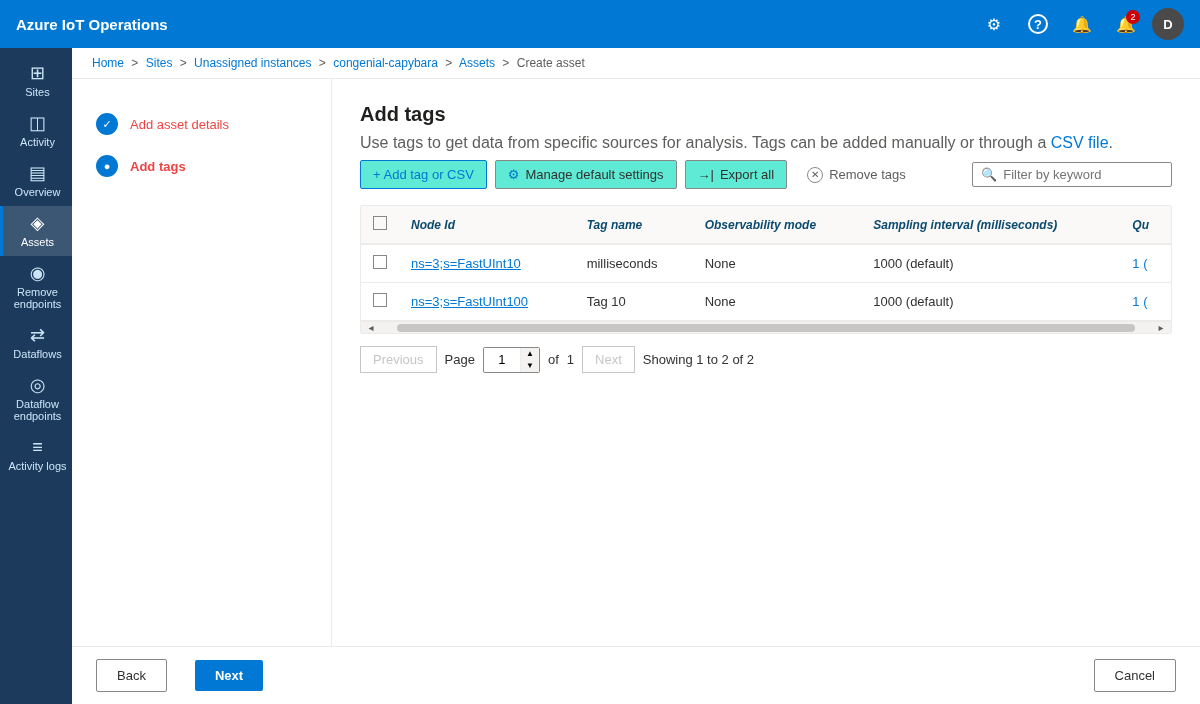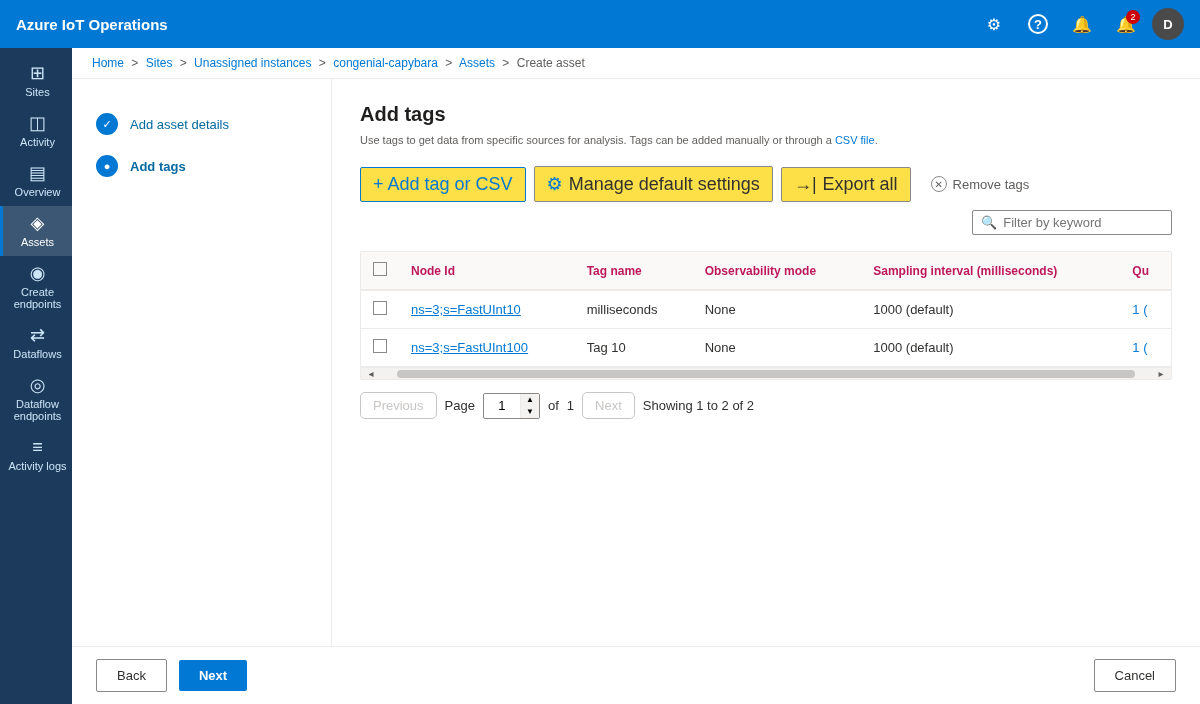--- a/index.html
+++ b/index.html
@@ -170,64 +170,64 @@
       border-color: #0078d4;
       color: white;
     }
     .step-circle.active {
       background: #0078d4;
       border-color: #0078d4;
       color: white;
     }
     .step-label {
       font-size: 13px;
-      color: #0369a1;
+      color: #ef4444;
     }
     .step-label.active { font-weight: 600; }
     .step-label.muted { color: #8a8886; }
 
     
     .main-panel {
       flex: 1;
       padding: 24px 28px;
       overflow-y: auto;
       background: white;
     }
 
     .page-title {
       font-size: 20px;
       font-weight: 600;
       color: #201f1e;
       margin-bottom: 8px;
     }
     .page-desc {
-      font-size: 11px;
+      font-size: 16px;
       color: #605e5c;
-      margin-bottom: 20px;
+      margin-bottom: 8px;
     }
     .page-desc a { color: #0078d4; text-decoration: none; }
 
     
     .toolbar {
       display: flex;
       align-items: center;
       gap: 8px;
       margin-bottom: 16px;
       flex-wrap: wrap;
     }
     .toolbar-btn {
       display: flex;
       align-items: center;
       gap: 6px;
       padding: 6px 12px;
       border: 1px solid #8a8886;
-      background: #fde047;
+      background: #5eead4;
       border-radius: 2px;
       cursor: pointer;
-      font-size: 18px;
+      font-size: 13px;
       color: #323130;
     }
     .search-input-wrap {
       margin-left: auto;
       display: flex;
       align-items: center;
       border: 1px solid #8a8886;
       border-radius: 2px;
       background: white;
       padding: 4px 8px;
@@ -266,22 +266,23 @@
     }
     thead tr {
       background: #faf9f8;
       border-bottom: 2px solid #edebe9;
     }
     thead th {
       padding: 10px 12px;
       text-align: left;
       font-size: 12px;
       font-weight: 600;
-      color: #be185d;
+      color: #0c4a6e;
       white-space: nowrap;
+      font-style: italic;
     }
     tbody tr {
       border-bottom: 1px solid #edebe9;
     }
     tbody td {
       padding: 10px 12px;
       font-size: 13px;
       color: #323130;
     }
     td.link-cell { color: #0078d4; cursor: pointer; text-decoration: underline; }
@@ -300,21 +301,21 @@
       align-items: center;
       gap: 8px;
       margin-top: 12px;
       font-size: 13px;
       color: #323130;
     }
     .page-btn {
       padding: 5px 12px;
       border: 1px solid #8a8886;
       background: white;
-      border-radius: 5px;
+      border-radius: 0;
       cursor: pointer;
       font-size: 13px;
       color: #323130;
     }
     .page-btn:disabled { color: #c8c6c4; cursor: default; border-color: #c8c6c4; }
     .page-input-wrap {
       display: flex;
       align-items: center;
       border: 1px solid #8a8886;
       border-radius: 2px;
@@ -346,21 +347,21 @@
       padding: 0;
     }
 
     
     .bottom-bar {
       background: white;
       border-top: 1px solid #edebe9;
       padding: 12px 24px;
       display: flex;
       align-items: center;
-      gap: 12px;
+      gap: 28px;
       flex-shrink: 0;
     }
     .btn-primary {
       padding: 8px 20px;
       background: #0078d4;
       color: white;
       border: none;
       border-radius: 2px;
       cursor: pointer;
       font-size: 13px;
@@ -449,21 +450,21 @@
     <div class="sidebar-item">
       <span class="sidebar-icon">▤</span>
       <span>Overview</span>
     </div>
     <div class="sidebar-item active">
       <span class="sidebar-icon">◈</span>
       <span>Assets</span>
     </div>
     <div class="sidebar-item">
       <span class="sidebar-icon">◉</span>
-      <span>Create endpoints</span>
+      <span>Remove endpoints</span>
     </div>
     <div class="sidebar-item">
       <span class="sidebar-icon">⇄</span>
       <span>Dataflows</span>
     </div>
     <div class="sidebar-item">
       <span class="sidebar-icon">◎</span>
       <span>Dataflow endpoints</span>
     </div>
     <div class="sidebar-item">

